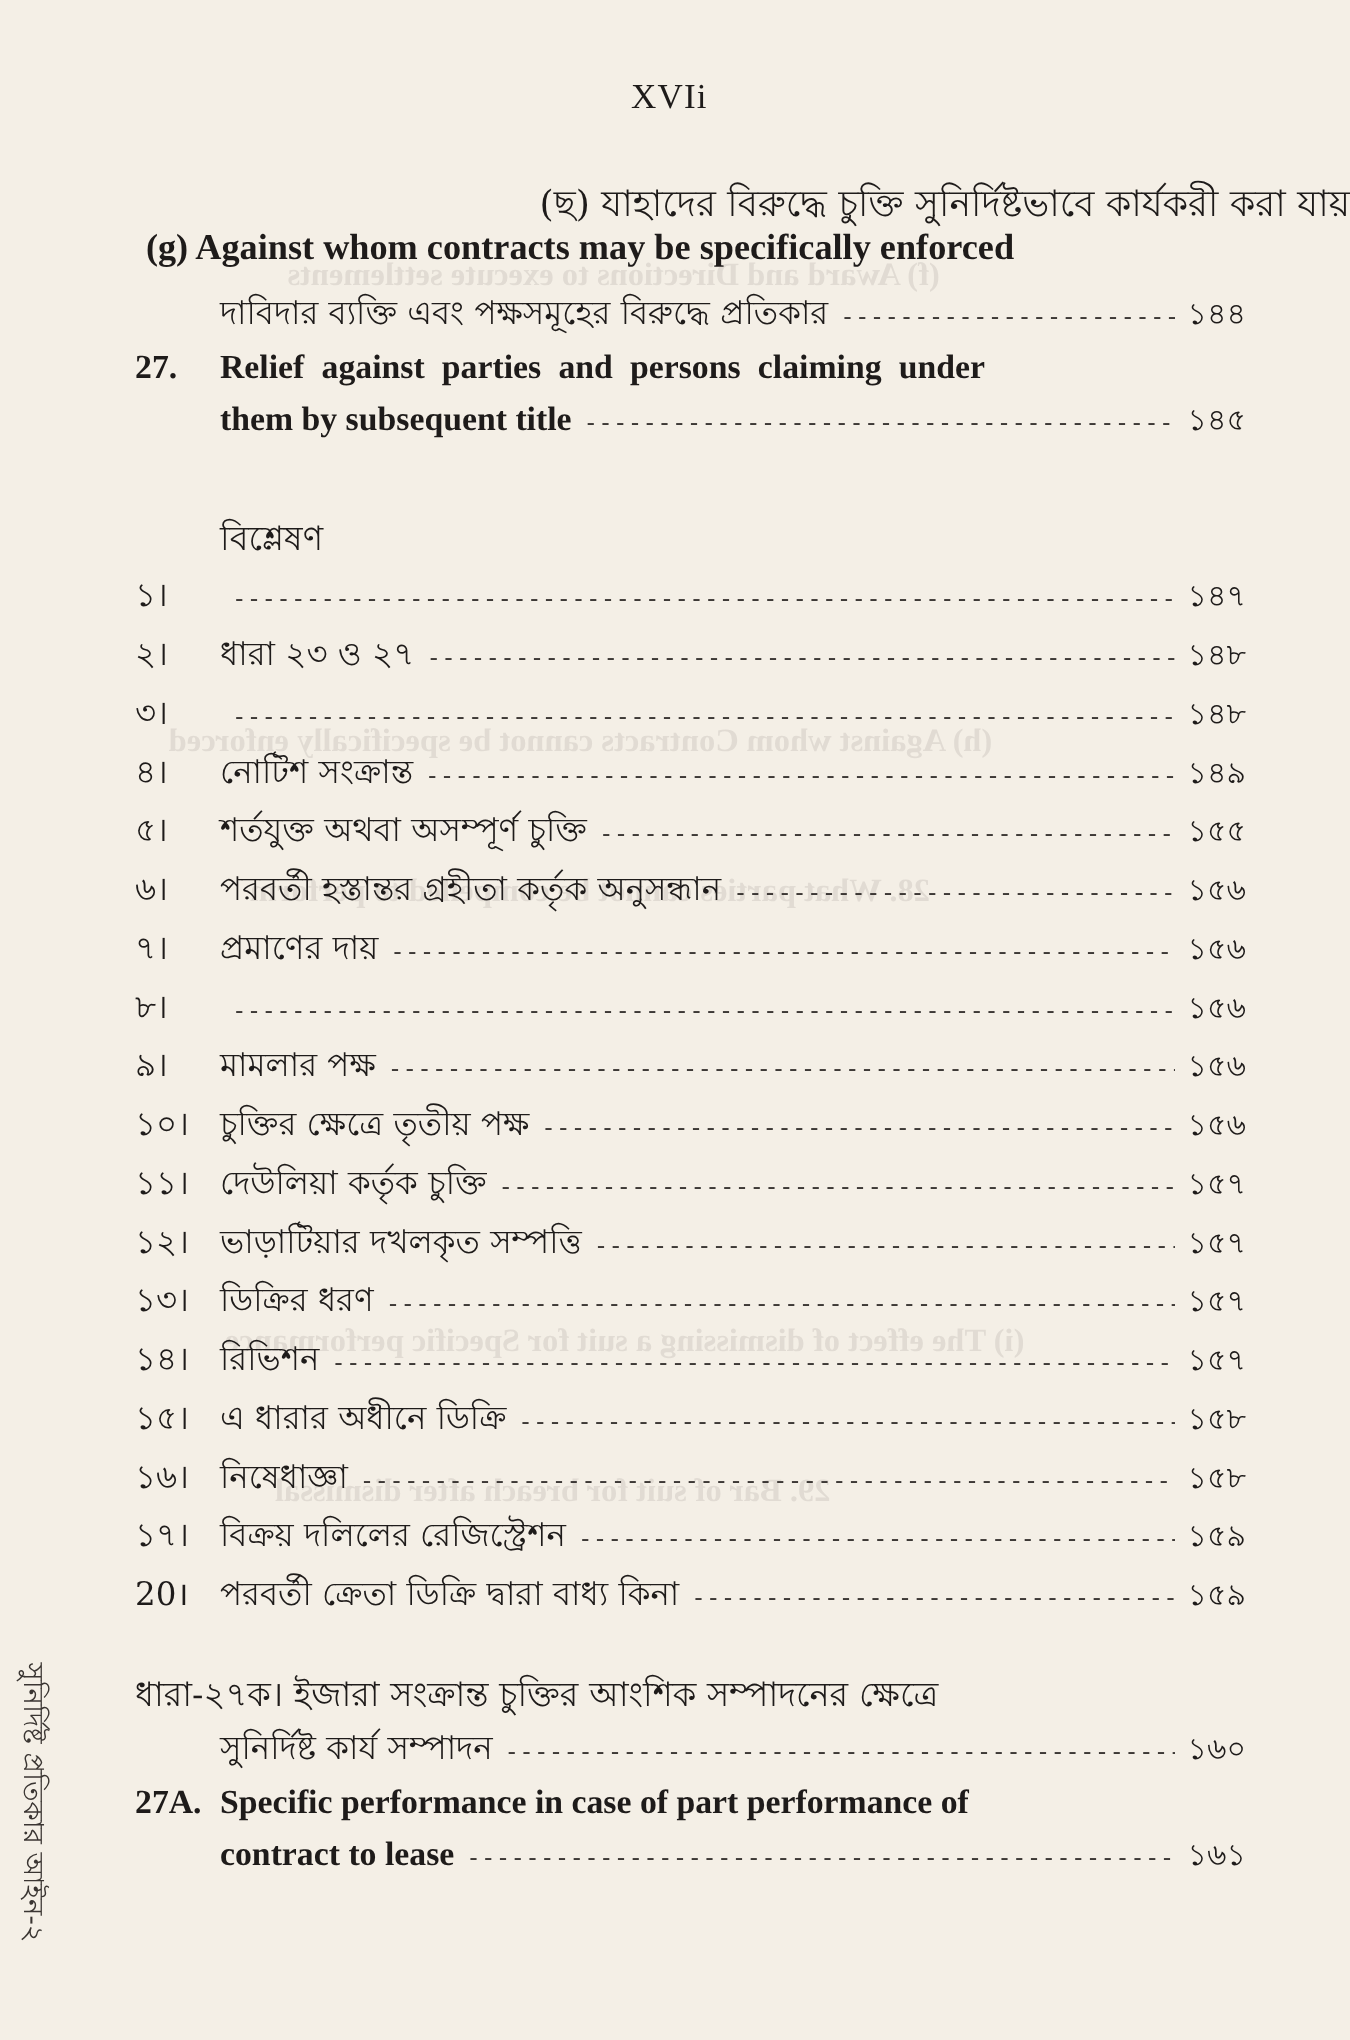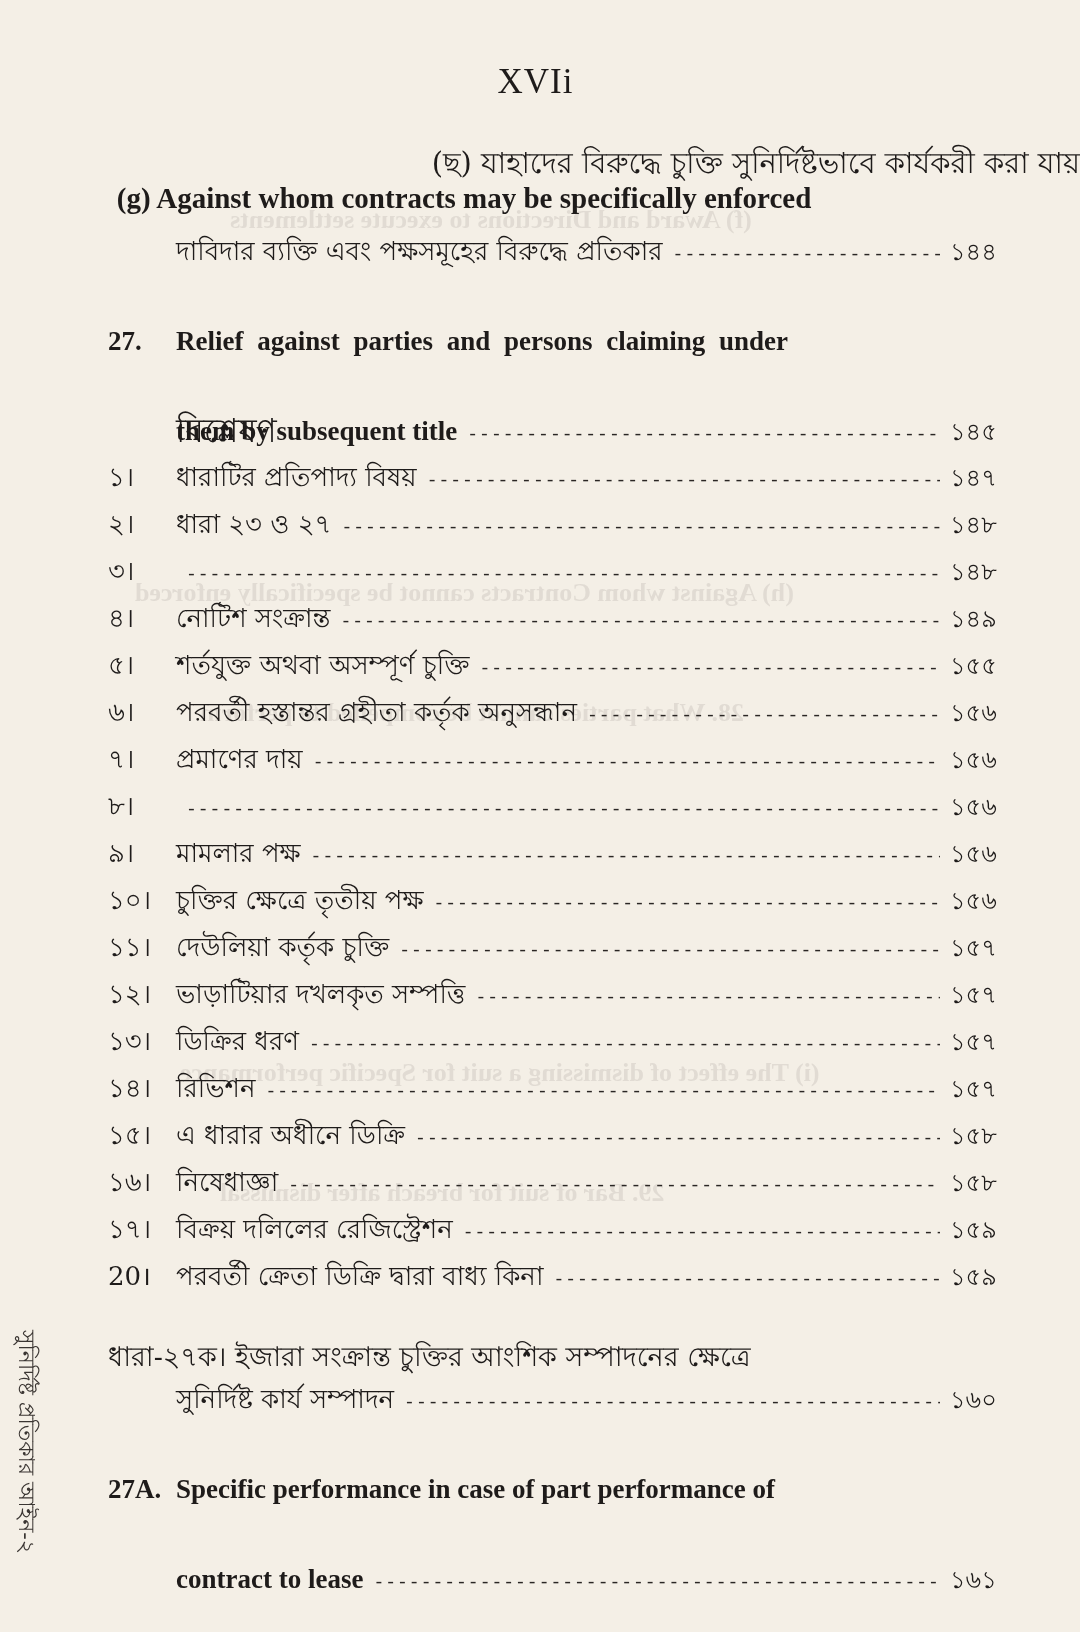--- a/index.html
+++ b/index.html
@@ -6,52 +6,52 @@
     body {
       width: 1080px; height: 1632px;
       background: #f4efe6;
       position: relative; overflow: hidden;
       color: #1e1b1a;
       font-family: "DejaVu Serif", "Liberation Serif", serif;
     }
     .page-number {
       position: absolute; top: 62px; left: 0; width: 1071px;
       text-align: center; font-family: "Liberation Serif", serif;
-      font-size: 35px; letter-spacing: 1px;
+      font-size: 28px; letter-spacing: 1px;
     }
     .chapter-title-bn {
       position: absolute; top: 140px; left: 0; width: 1080px;
       text-align: right; font-size: 29px;
     }
     .chapter-title-en {
       position: absolute; top: 182px; left: 0; width: 928px;
       text-align: center; font-family: "Liberation Serif", serif;
       font-weight: bold; font-size: 29px;
     }
     .section { position: absolute; left: 108px; width: 900px; }
     .line {
       display: flex; align-items: baseline; height: 42px; line-height: 42px;
       font-size: 26px; white-space: nowrap;
     }
-    .line.en { font-family: "Liberation Serif", serif; font-weight: bold; font-size: 27px; margin-top: 48px; }
+    .line.en { font-family: "Liberation Serif", serif; font-weight: bold; font-size: 27px; }
     .line .num { flex: 0 0 68px; }
     .line .indent { flex: 0 0 68px; }
     .line .text { flex: 0 1 auto; }
     .line .text.justify { flex: 1 1 auto; display: flex; justify-content: space-between; }
     .line .leader {
       flex: 1 1 auto; overflow: hidden; margin: 0 10px;
       letter-spacing: 1px; color: #2a2624; font-weight: normal;
       font-family: "Liberation Mono", monospace; font-size: 18px;
     }
     .line .page {
       flex: 0 0 58px; text-align: left; font-family: "DejaVu Sans", sans-serif;
       font-size: 24px; font-weight: normal;
     }
     .analysis-heading {
-      height: 46px; line-height: 46px; font-size: 33px; padding-left: 68px; font-family: Liberation Serif, serif;
+      height: 46px; line-height: 46px; font-size: 27px; padding-left: 68px; font-family: Liberation Serif, serif;
     }
     .items .line { height: 47px; line-height: 47px; }
     .items .num { flex: 0 0 68px; }
     .spine-text {
       position: absolute; left: 18px; top: 1330px;
       transform: rotate(90deg); transform-origin: left top;
       font-size: 22px; color: #3a3532; white-space: nowrap;
       margin-left: 26px;
     }
     .bleed {
@@ -91,21 +91,20 @@
     <span class="leader">------------------------------------------------------------------------------------------------------------</span>
     <span class="page">১৪৫</span>
   </div>
 </div>
 
 <div class="section" style="top:408px;">
   <div class="analysis-heading">বিশ্লেষণ</div>
   <div class="items" id="analysis-items">
       <div class="line">
         <span class="num">১।</span>
-        <span class="text">ধারাটির প্রতিপাদ্য বিষয়</span>
         <span class="leader">------------------------------------------------------------------------------------------------------------</span>
         <span class="page">১৪৭</span>
       </div>
       <div class="line">
         <span class="num">২।</span>
         <span class="text">ধারা ২৩ ও ২৭</span>
         <span class="leader">------------------------------------------------------------------------------------------------------------</span>
         <span class="page">১৪৮</span>
       </div>
       <div class="line">

